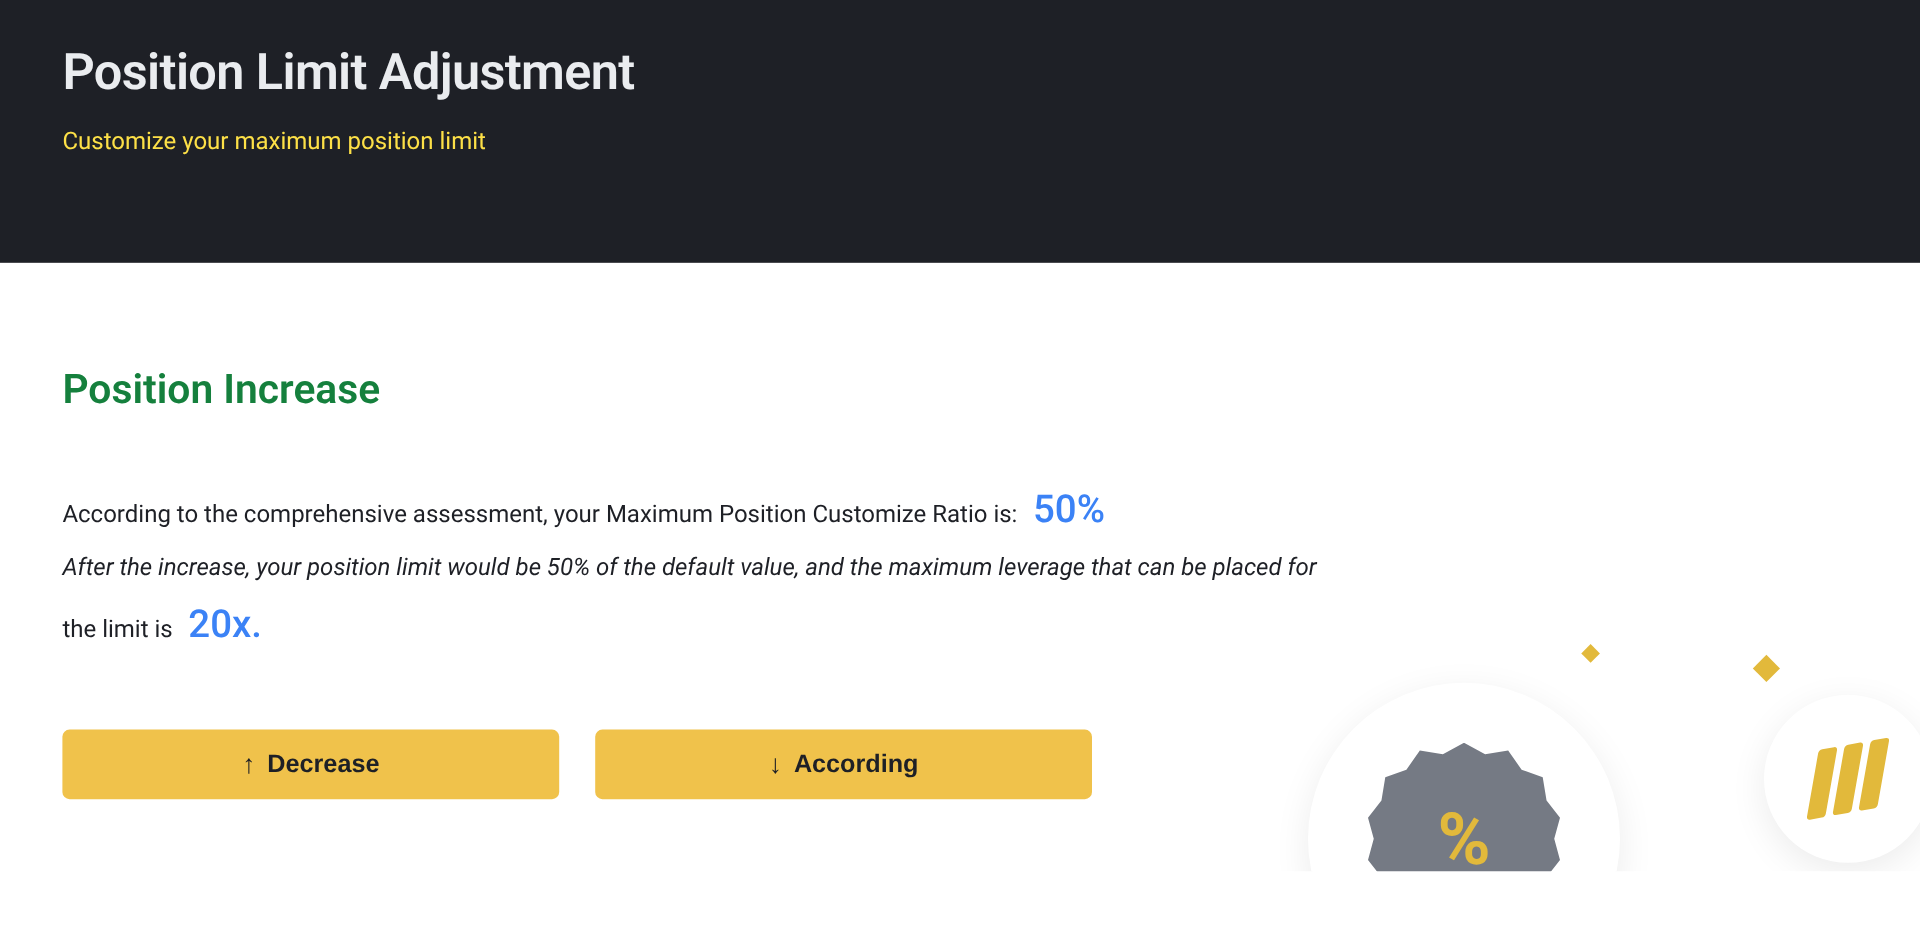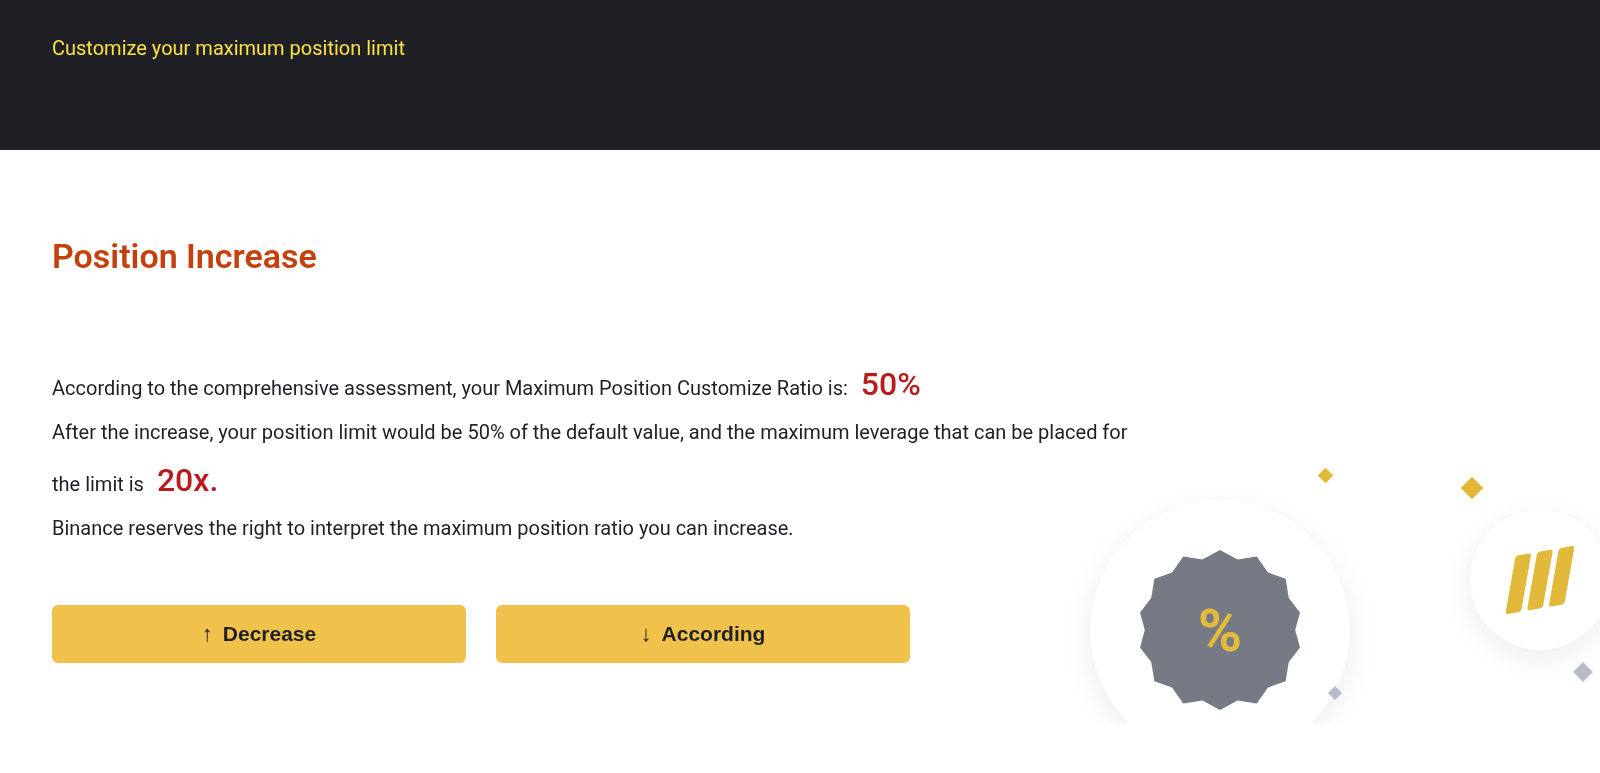--- a/index.html
+++ b/index.html
@@ -26,36 +26,37 @@
     font-size: 20px;
     font-weight: 400;
   }
   .content {
     position: relative;
     padding: 86px 52px 60px 52px;
   }
   .section-title {
     font-size: 34px;
     font-weight: 600;
-    color: #c2410c;
-    margin-bottom: 79px;
+    color: #15803d;
+    margin-bottom: 50px;
   }
   .description {
     max-width: 1100px;
     font-size: 20px;
     line-height: 1.85;
     color: #1e2026;
     font-weight: 400;
   }
   .description .line {
     display: block;
+    font-style: italic;
   }
   .inline-line { display: inline; }
   .highlight {
-    color: #b91c1c;
+    color: #3b82f6;
     font-size: 32px;
     font-weight: 500;
     vertical-align: baseline;
     padding-left: 8px;
   }
   .button-row {
     margin-top: 58px;
     display: flex;
     gap: 30px;
   }
@@ -115,33 +116,33 @@
   .sparkle.gray { background:#b7bdc6; }
   .sp1 { right: 100px; top: 20px; }
   .sp2 { right: -10px; top: 205px; width:14px; height:14px; }
   .sp4 { left: 240px; top: 10px; width:11px; height:11px; }
   .sp5 { left: 250px; top: 228px; width:10px; height:10px; background:#b7bdc6; }
 </style>
 </head>
 <body>
 
 <div class="header">
+  <h1>Position Limit Adjustment</h1>
   <p>Customize your maximum position limit</p>
 </div>
 
 <div class="content">
   <h2 class="section-title">Position Increase</h2>
 
   <div class="description">
     <span class="inline-line">According to the comprehensive assessment, your Maximum Position Customize Ratio is:</span>
     <span class="highlight">50%</span>
     <span class="line">After the increase, your position limit would be 50% of the default value, and the maximum leverage that can be placed for</span>
     <span class="inline-line">the limit is</span>
     <span class="highlight">20x.</span>
-    <span class="line">Binance reserves the right to interpret the maximum position ratio you can increase.</span>
   </div>
 
   <div class="button-row">
     <button class="action-btn">
       <span class="arrow">↑</span>
       <span>Decrease</span>
     </button>
     <button class="action-btn">
       <span class="arrow">↓</span>
       <span>According</span>

